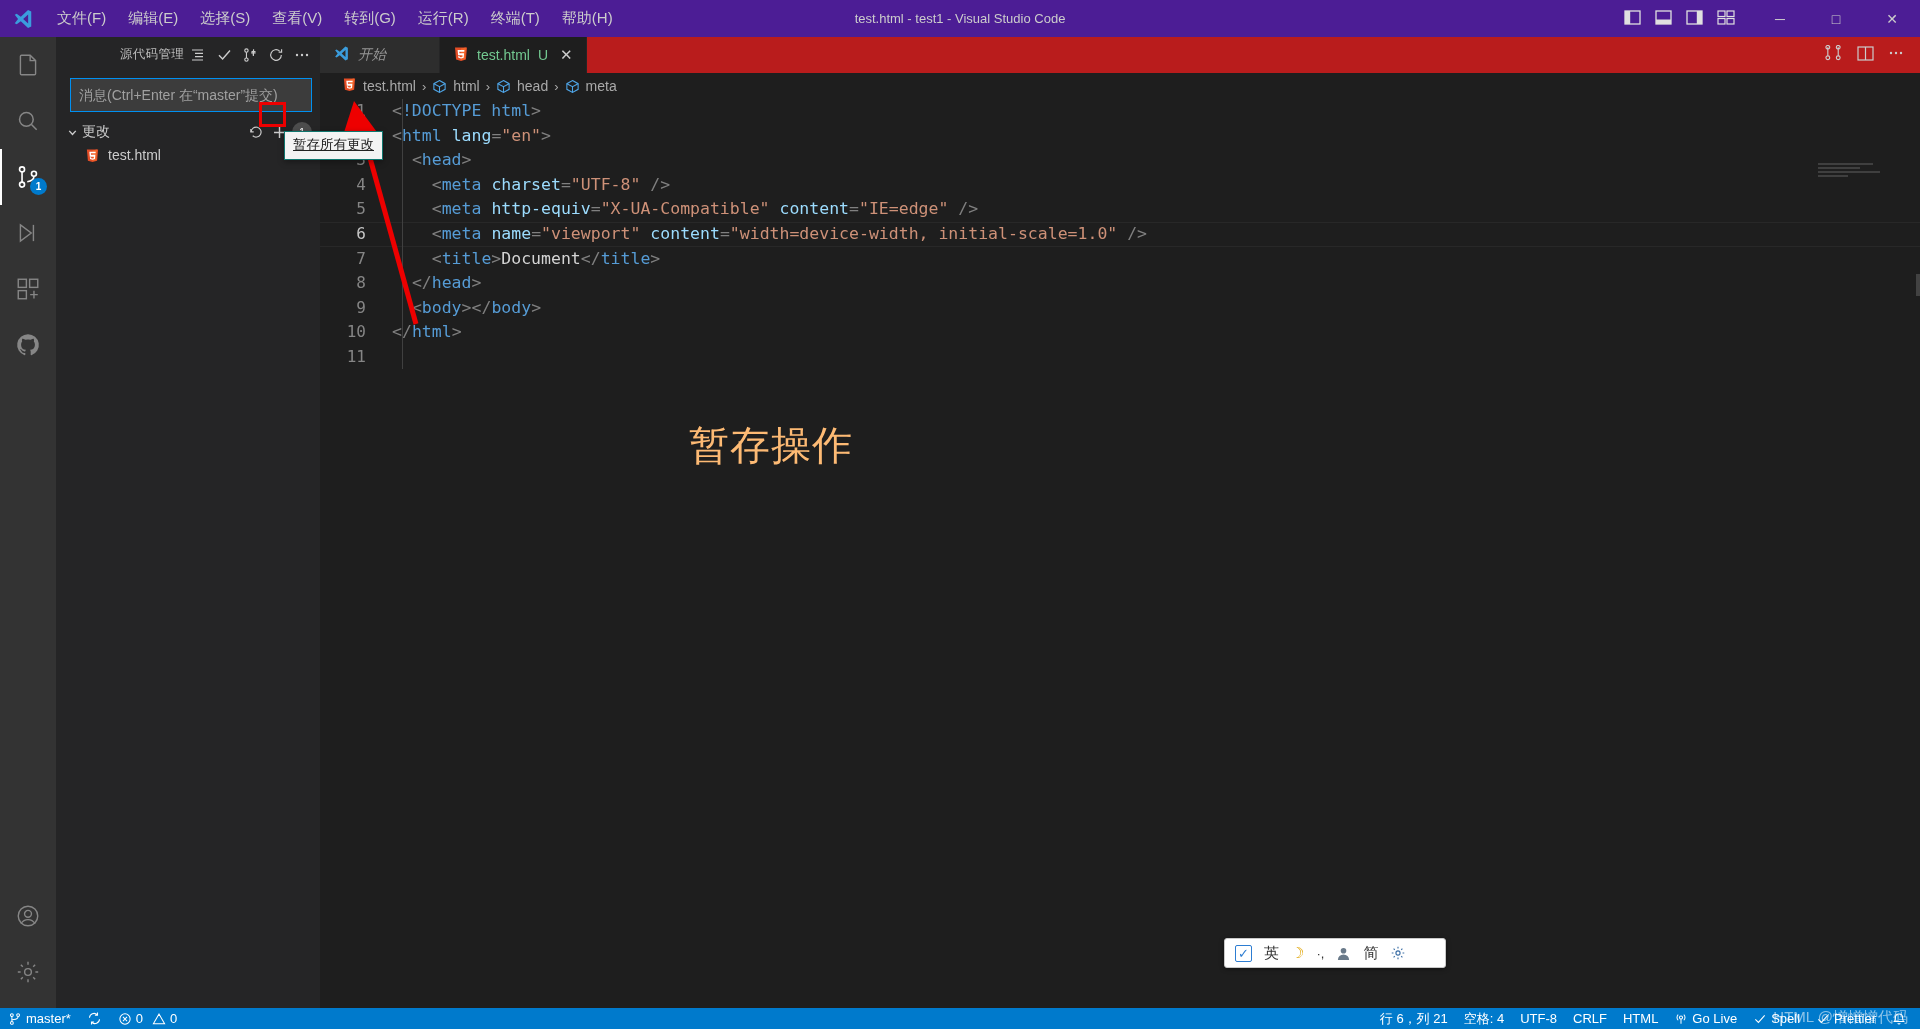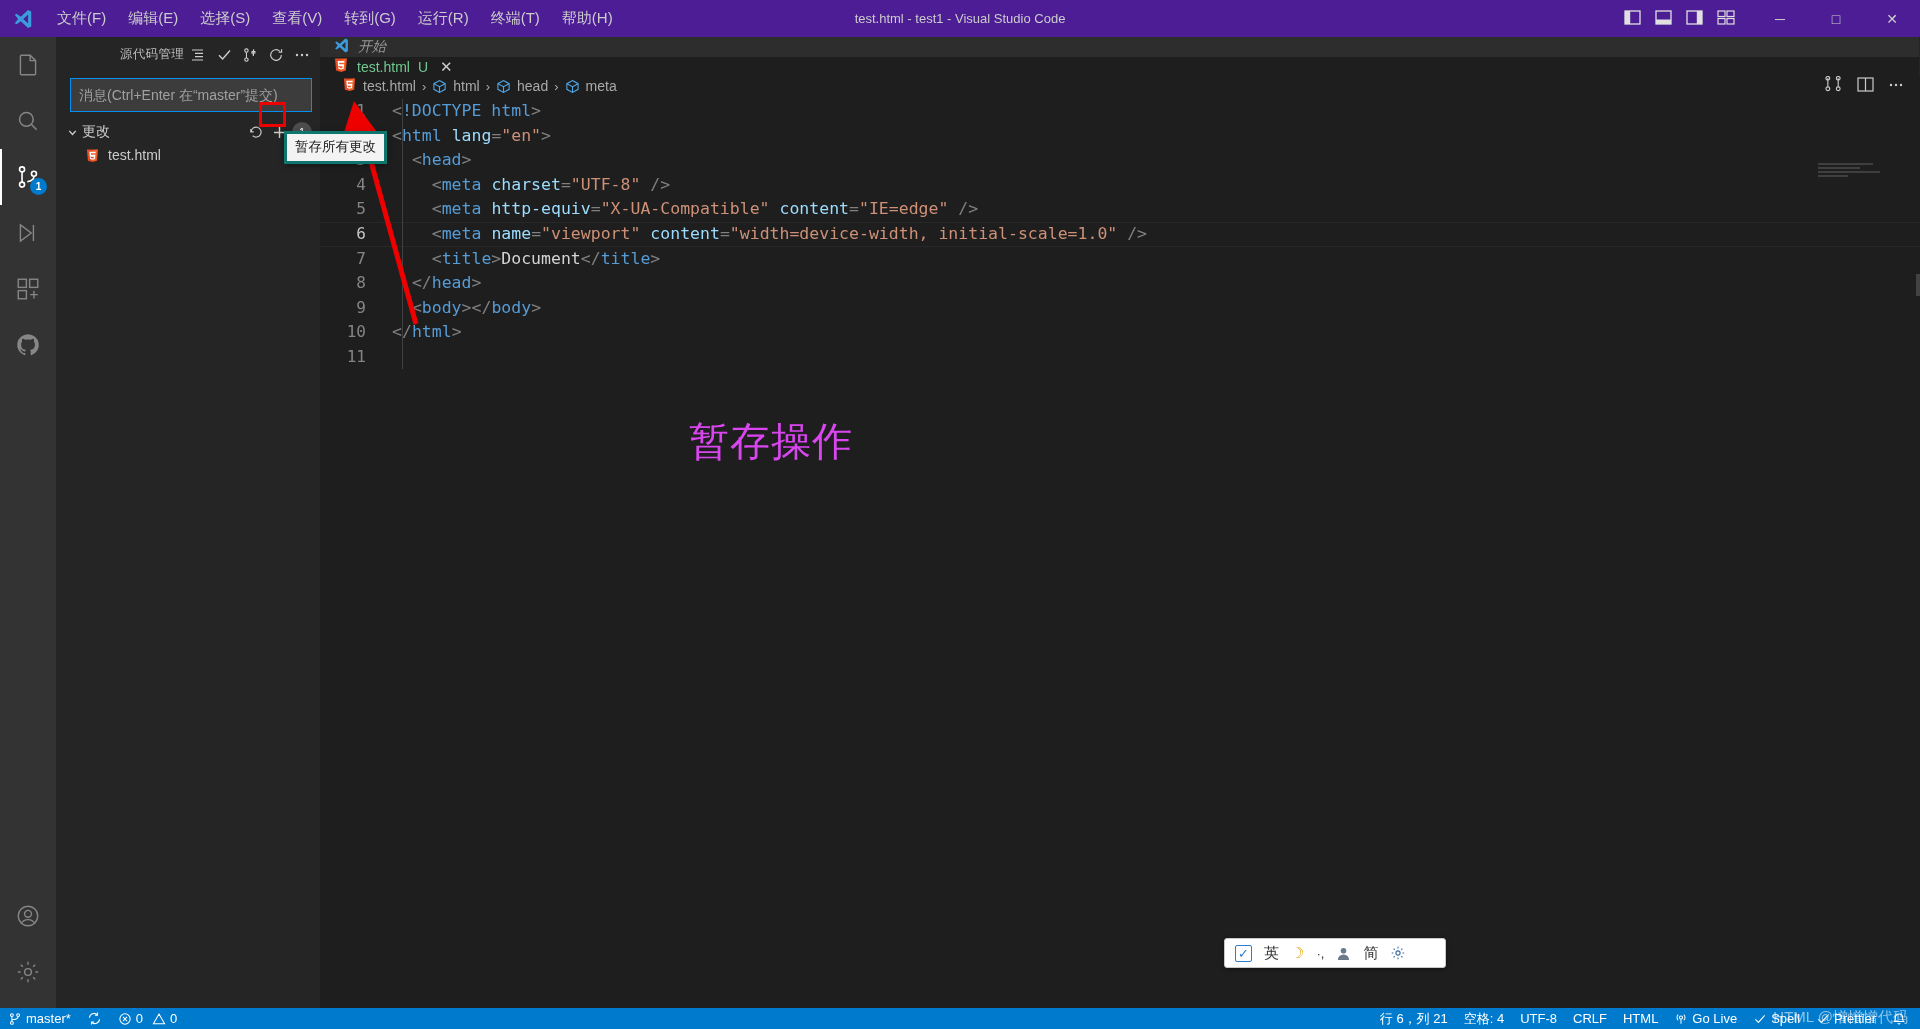--- a/index.html
+++ b/index.html
@@ -108,31 +108,32 @@
     height: 24px; display: flex; align-items: center; padding-left: 28px; color: #cccccc;
     font-size: 14px; gap: 8px;
   }
   .html5-icon {
     width: 16px; height: 16px; display: inline-flex; align-items: center; justify-content: center;
   }
 
   
   .tooltip {
     position: absolute; left: 284px; top: 131px;
-    background: #f3f3f3; color: #222222; border: 3px solid #0f766e;
+    background: #f3f3f3; color: #222222; border: 1px solid #0f766e;
     font-size: 13.5px; padding: 4px 8px 5px 8px; z-index: 35; white-space: nowrap;
     box-shadow: 0 2px 6px rgba(0,0,0,.35);
+    text-decoration: underline;
   }
 
   
   .editor-area {
     position: absolute; top: 37px; left: 320px; width: 1600px; height: 971px;
     background: #1e1e1e;
   }
-  .tabs-row { height: 36px; background: #1d4ed8; display: flex; align-items: stretch; position: relative; flex-direction: column; }
+  .tabs-row { height: 36px; background: #b91c1c; display: flex; align-items: stretch; position: relative; }
   .tab {
     display: flex; align-items: center; gap: 8px; padding: 0 13px;
     font-size: 14px; color: #969696; background: #2d2d2d;
     border-right: 1px solid #252526; min-width: 120px;
   }
   .tab.active { background: #1e1e1e; color: #ffffff; }
   .tab-dirty { color: #73c991; font-size: 14px; }
   .tab-close { color: #cccccc; font-size: 15px; margin-left: 4px; }
   .tabs-actions {
     margin-left: auto; display: flex; align-items: center; gap: 14px; padding-right: 16px;
@@ -166,22 +167,22 @@
   .tok-tag { color: #569cd6; }
   .tok-bracket { color: #808080; }
   .tok-attr { color: #9cdcfe; }
   .tok-str { color: #ce9178; }
   .tok-doctype { color: #569cd6; }
   .tok-text { color: #d4d4d4; }
   .tok-punct { color: #808080; }
 
   
   .annot-label {
-    position: absolute; left: 369px; top: 326px; color: #d946ef;
-    font-size: 40px; font-family: Liberation Mono, monospace; z-index: 30;
+    position: absolute; left: 369px; top: 326px; color: #fdba74;
+    font-size: 40px; font-family: Liberation Sans, sans-serif; z-index: 30;
     line-height: 1; letter-spacing: 1px;
   }
   .arrow-svg { position: absolute; left: 0; top: 0; z-index: 32; pointer-events: none; }
 
   
   .minimap {
     position: absolute; right: 14px; top: 64px; width: 88px; height: 40px; opacity: .55;
   }
   .mm-line { height: 2px; background: #5a5a5a; margin-bottom: 2px; }
 

